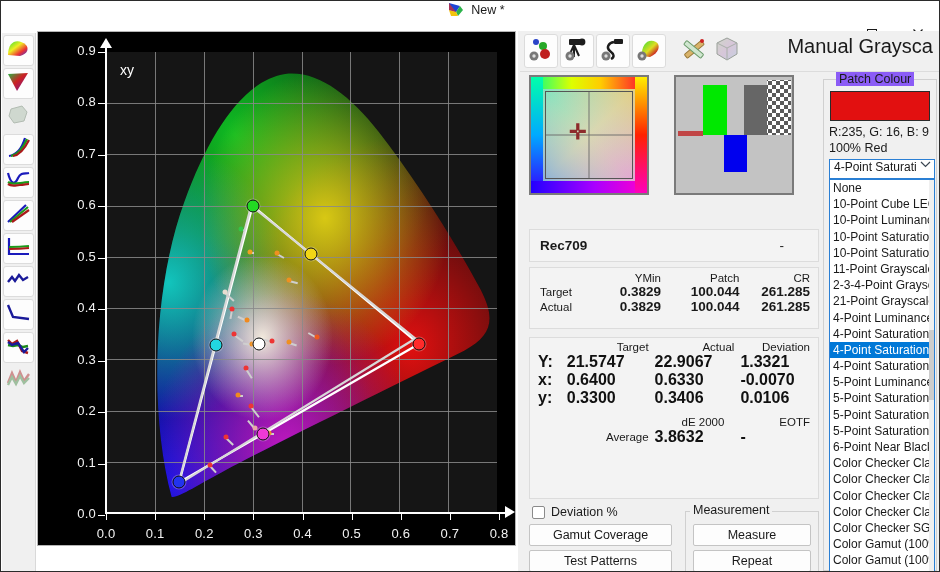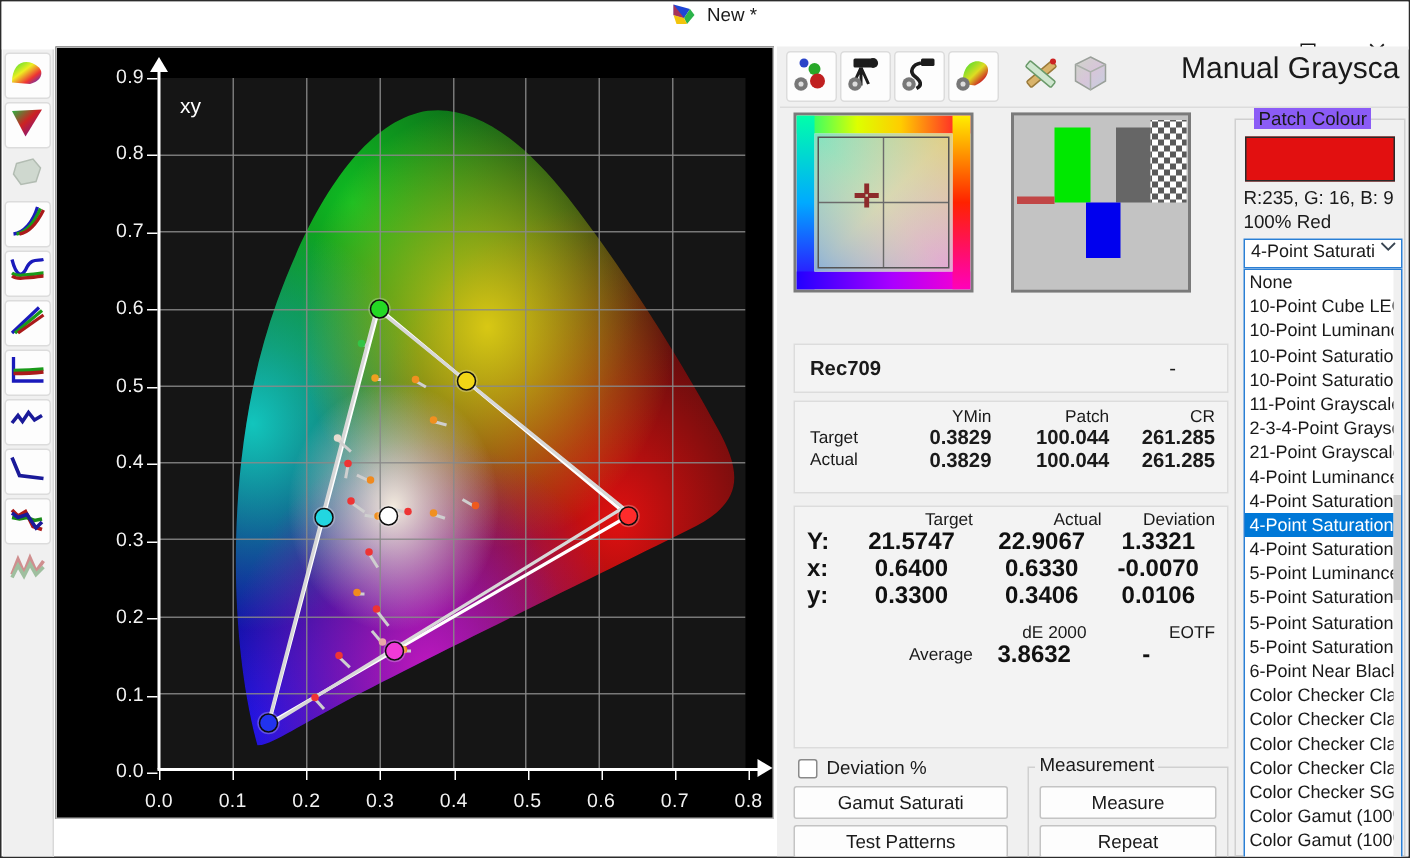--- a/index.html
+++ b/index.html
@@ -168,21 +168,21 @@
 
   #box-ylimits { left: 11px; top: 236px; width: 290px; height: 62px; }
   #box-targets { left: 11px; top: 306px; width: 290px; height: 162px; }
 
   table.grid { border-collapse: collapse; width: 100%; }
   table.grid td { padding: 0; }
 
   .hdr { font-size: 11.5px; color: #1a1a1a; text-align: right; }
   .rowlab { font-size: 11.5px; color: #1a1a1a; text-align: left; }
   .num { font-size: 13.5px; font-weight: bold; color: #1a1a1a; text-align: right; }
-  .numbig { font-size: 16px; font-weight: bold; color: #111; text-align: center; }
+  .numbig { font-size: 16px; font-weight: bold; color: #111; text-align: left; }
   .lablbig { font-size: 16px; font-weight: bold; color: #111; text-align: left; }
 
   
   #chk-deviation {
     position: absolute; left: 14px; top: 474px;
     display: flex; align-items: center; gap: 6px;
     font-size: 12.5px; color: #1a1a1a;
   }
   .checkbox {
     width: 13px; height: 13px; background: #fff;
@@ -790,21 +790,21 @@
           <td class="numbig" style="padding-right:30px">-</td>
         </tr>
       </tbody>
         </table>
     </div>
 
     <div id="chk-deviation">
       <span class="checkbox"></span>
       <span>Deviation %</span>
     </div>
-    <div class="btn" id="btn-gamut">Gamut Saturati</div>
+    <div class="btn" id="btn-gamut">Gamut Coverage</div>
     <div class="btn" id="btn-patterns">Test Patterns</div>
 
     <div id="group-measurement"></div>
     <div id="group-measurement-label">Measurement</div>
     <div class="btn" id="btn-measure">Measure</div>
     <div class="btn" id="btn-repeat">Repeat</div>
 
     <div id="group-patch"></div>
     <div id="group-patch-label">Patch Colour</div>
     <div id="patch-swatch" style="background: rgb(226, 16, 16);"></div>

